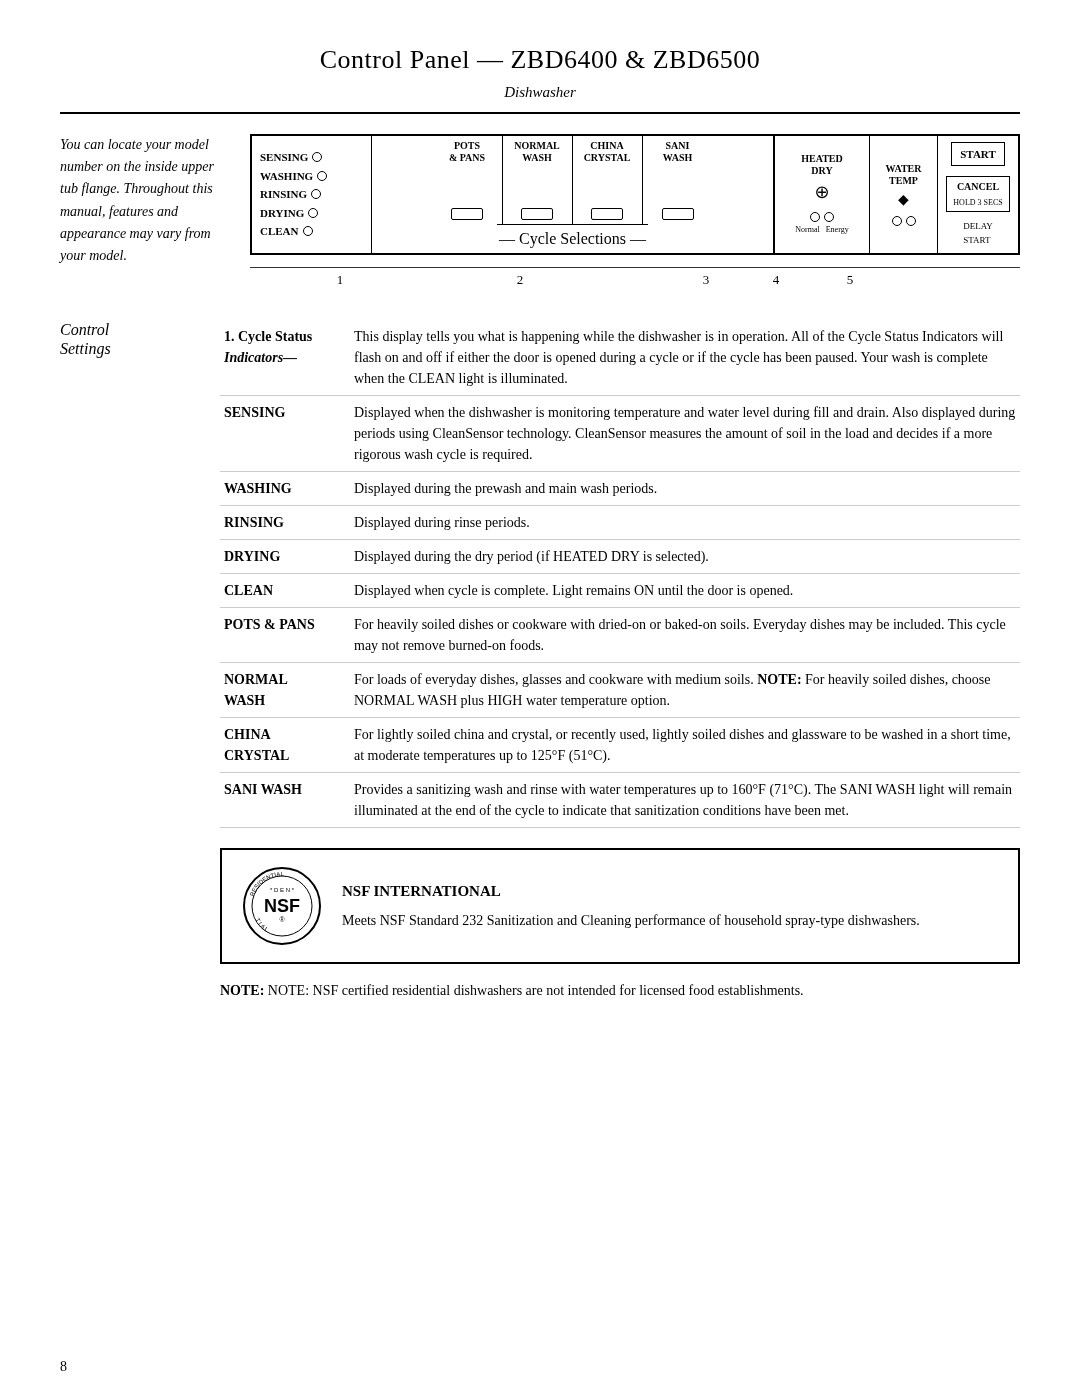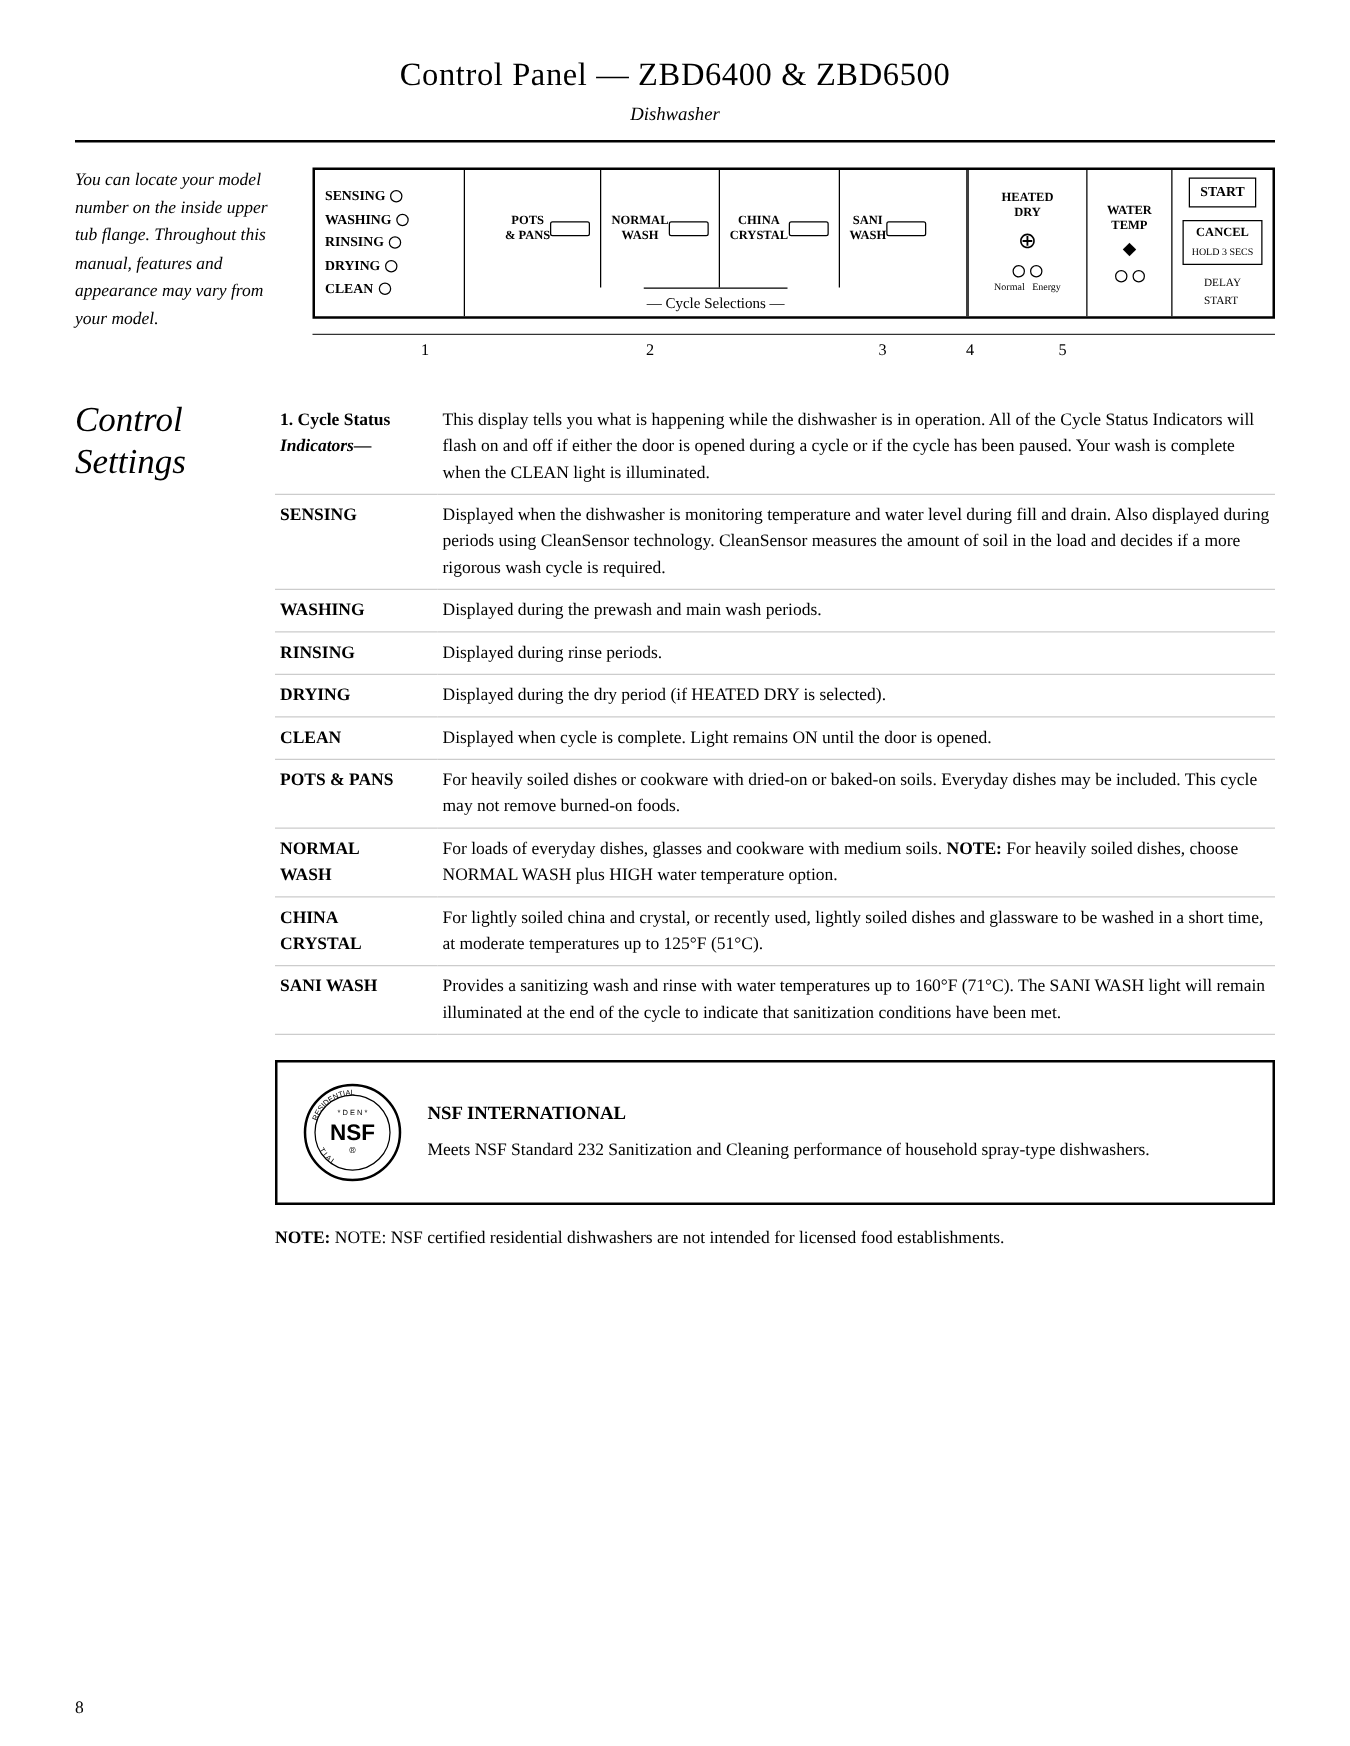--- a/index.html
+++ b/index.html
@@ -96,40 +96,40 @@
     }
     .cycles-top {
       display: flex;
       flex: 1;
       align-items: stretch;
     }
     .cycle-btn {
       border-right: 1px solid #000;
       padding: 4px 8px;
       display: flex;
-      flex-direction: row;
+      flex-direction: column;
       align-items: center;
       justify-content: space-between;
       min-width: 70px;
     }
     .cycle-btn:last-child { border-right: none; }
     .cycle-btn-label {
       font-size: 10px;
       font-weight: bold;
       text-align: center;
       line-height: 1.2;
     }
     .rect-indicator {
       width: 32px; height: 12px;
       border: 1px solid #000;
       border-radius: 2px;
     }
     .cycles-bottom-label {
       text-align: center;
-      font-size: 12px;
+      font-size: 16px;
       border-top: 1px solid #000;
       padding: 2px;
     }
     .section-heated {
       width: 96px;
       border-left: 1px solid #000;
       align-items: center;
     }
     .section-water {
       width: 68px;
@@ -186,21 +186,21 @@
       text-align: center;
       padding: 2px 0;
     }
     .sec-num-1 { width: 120px; padding-left: 60px; }
     .sec-num-2 { width: 300px; text-align: center; }
     .sec-num-3 { width: 72px; text-align: center; }
     .sec-num-4 { width: 68px; text-align: center; }
     .sec-num-5 { width: 80px; text-align: center; }
     .control-settings-title {
       font-style: italic;
-      font-size: 28px;
+      font-size: 16px;
       line-height: 1.2;
       margin-bottom: 16px;
       width: 140px;
       float: left;
     }
     .settings-content {
       margin-left: 160px;
     }
     .settings-table {
       width: 100%;

